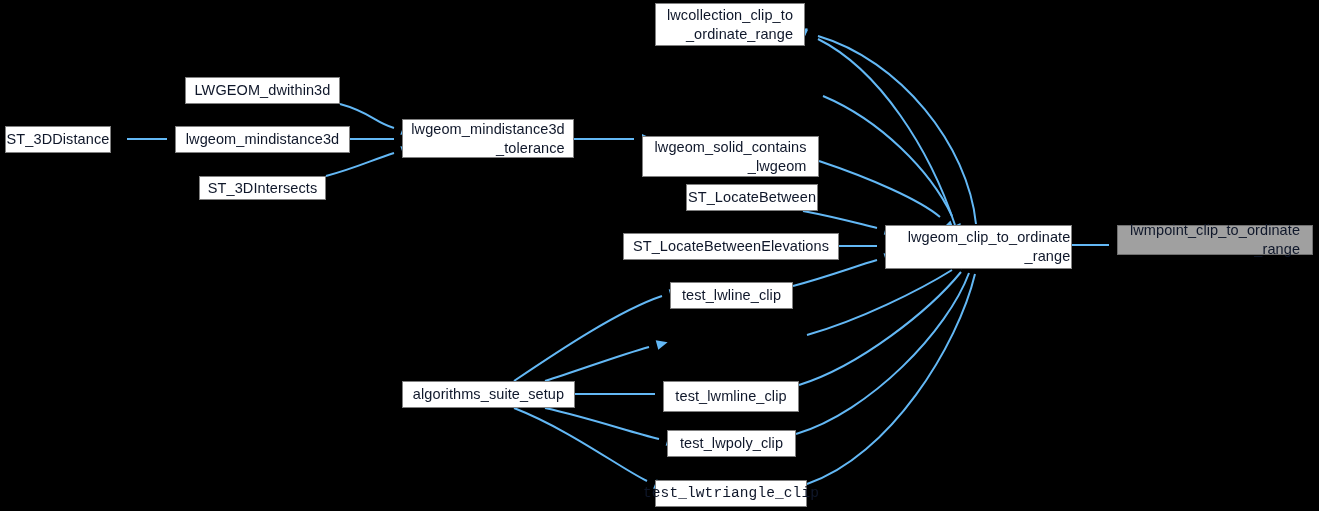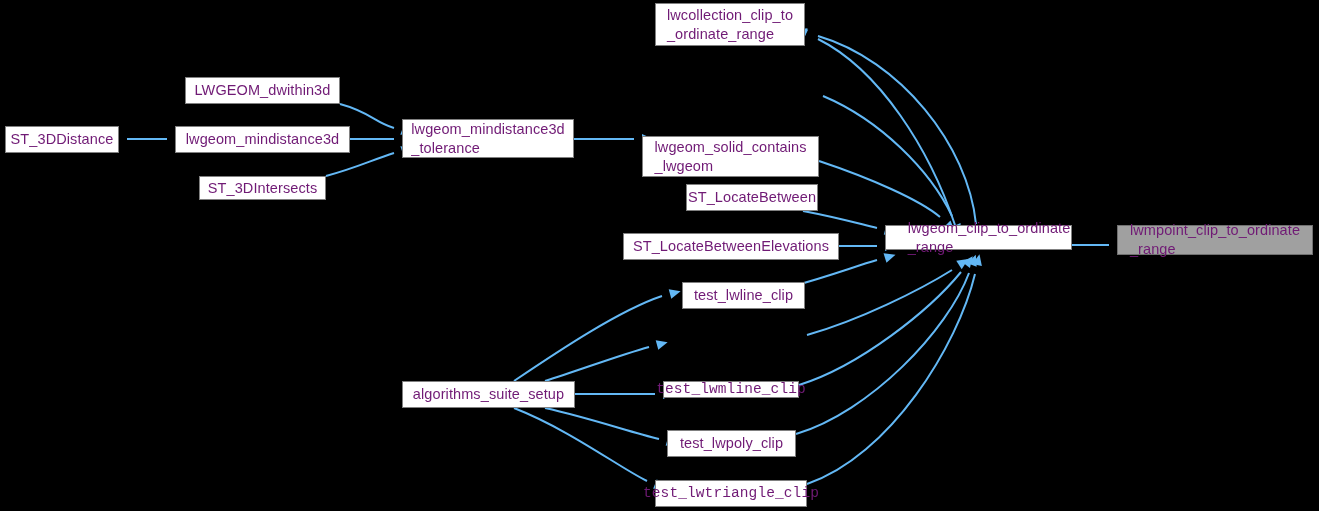--- a/index.html
+++ b/index.html
@@ -22,24 +22,24 @@
     width: 1319px;
     height: 511px;
     pointer-events: none;
   }
   .node {
     position: absolute;
     box-sizing: border-box;
     display: flex;
     align-items: center;
     justify-content: center;
-    text-align: left;
+    text-align: right;
     background: #ffffff;
     border: 1px solid #808080;
-    color: #701a75;
+    color: #0f172a;
     font-size: 14.5px;
     line-height: 1.28;
     letter-spacing: 0.1px;
     white-space: pre-line;
     padding: 0 3px;
     z-index: 2;
   }
   .node.highlight {
     background: #a0a0a0;
     border: 1px solid #707070;
@@ -88,34 +88,34 @@
       <polygon points="0,-5 11,0 0,5" fill="#63b8f5" transform="translate(657,345) rotate(-15)"></polygon>
       <path d="M575,394 L655,394" fill="none" stroke="#63b8f5" stroke-width="2"></path>
       <polygon points="0,-5 11,0 0,5" fill="#63b8f5" transform="translate(663,394) rotate(0)"></polygon>
       <path d="M545,408 C590,418 630,432 659,439" fill="none" stroke="#63b8f5" stroke-width="2"></path>
       <polygon points="0,-5 11,0 0,5" fill="#63b8f5" transform="translate(667,441) rotate(15)"></polygon>
       <path d="M514,408 C570,430 620,468 647,481" fill="none" stroke="#63b8f5" stroke-width="2"></path>
       <polygon points="0,-5 11,0 0,5" fill="#63b8f5" transform="translate(655,484) rotate(22)"></polygon>
       <path d="M1072,245 L1109,245" fill="none" stroke="#63b8f5" stroke-width="2"></path>
       <polygon points="0,-5 11,0 0,5" fill="#63b8f5" transform="translate(1117,245) rotate(0)"></polygon>
     </svg>
-<div class="node" style="left: 5px; top: 126px; width: 114px; height: 27px;">ST_3DDistance</div>
+<div class="node" style="left: 5px; top: 126px; width: 106px; height: 27px;">ST_3DDistance</div>
     <div class="node" style="left: 185px; top: 77px; width: 155px; height: 27px;">LWGEOM_dwithin3d</div>
     <div class="node" style="left: 175px; top: 126px; width: 175px; height: 27px;">lwgeom_mindistance3d</div>
     <div class="node" style="left: 199px; top: 176px; width: 127px; height: 24px;">ST_3DIntersects</div>
     <div class="node" style="left: 402px; top: 119px; width: 172px; height: 39px;">lwgeom_mindistance3d
 _tolerance</div>
     <div class="node" style="left: 655px; top: 3px; width: 150px; height: 43px;">lwcollection_clip_to
 _ordinate_range</div>
     <div class="node" style="left: 642px; top: 120px; width: 177px; height: 41px; margin-top: 16px;">lwgeom_solid_contains
 _lwgeom</div>
     <div class="node" style="left: 686px; top: 184px; width: 132px; height: 27px;">ST_LocateBetween</div>
     <div class="node" style="left: 623px; top: 233px; width: 216px; height: 27px;">ST_LocateBetweenElevations</div>
-    <div class="node" style="left: 670px; top: 282px; width: 123px; height: 27px; margin-left: 12px;">test_lwline_clip</div>
+    <div class="node" style="left: 670px; top: 282px; width: 123px; height: 27px;">test_lwline_clip</div>
     <div class="node" style="left: 402px; top: 381px; width: 173px; height: 27px;">algorithms_suite_setup</div>
-    <div class="node" style="left: 663px; top: 381px; width: 136px; height: 17px; font-family: Liberation Mono, monospace;">test_lwmline_clip</div>
+    <div class="node" style="left: 663px; top: 381px; width: 136px; height: 31px;">test_lwmline_clip</div>
     <div class="node" style="left: 667px; top: 430px; width: 129px; height: 27px;">test_lwpoly_clip</div>
     <div class="node" style="left: 655px; top: 480px; width: 152px; height: 27px; font-family: Liberation Mono, monospace;">test_lwtriangle_clip</div>
-    <div class="node" style="left: 885px; top: 225px; width: 187px; height: 25px; padding-left: 24px;">lwgeom_clip_to_ordinate
+    <div class="node" style="left: 885px; top: 225px; width: 187px; height: 44px; padding-left: 24px;">lwgeom_clip_to_ordinate
 _range</div>
     <div class="node highlight" style="left: 1117px; top: 225px; width: 196px; height: 30px;">lwmpoint_clip_to_ordinate
 _range</div>
   </div>
 
 </body></html>

